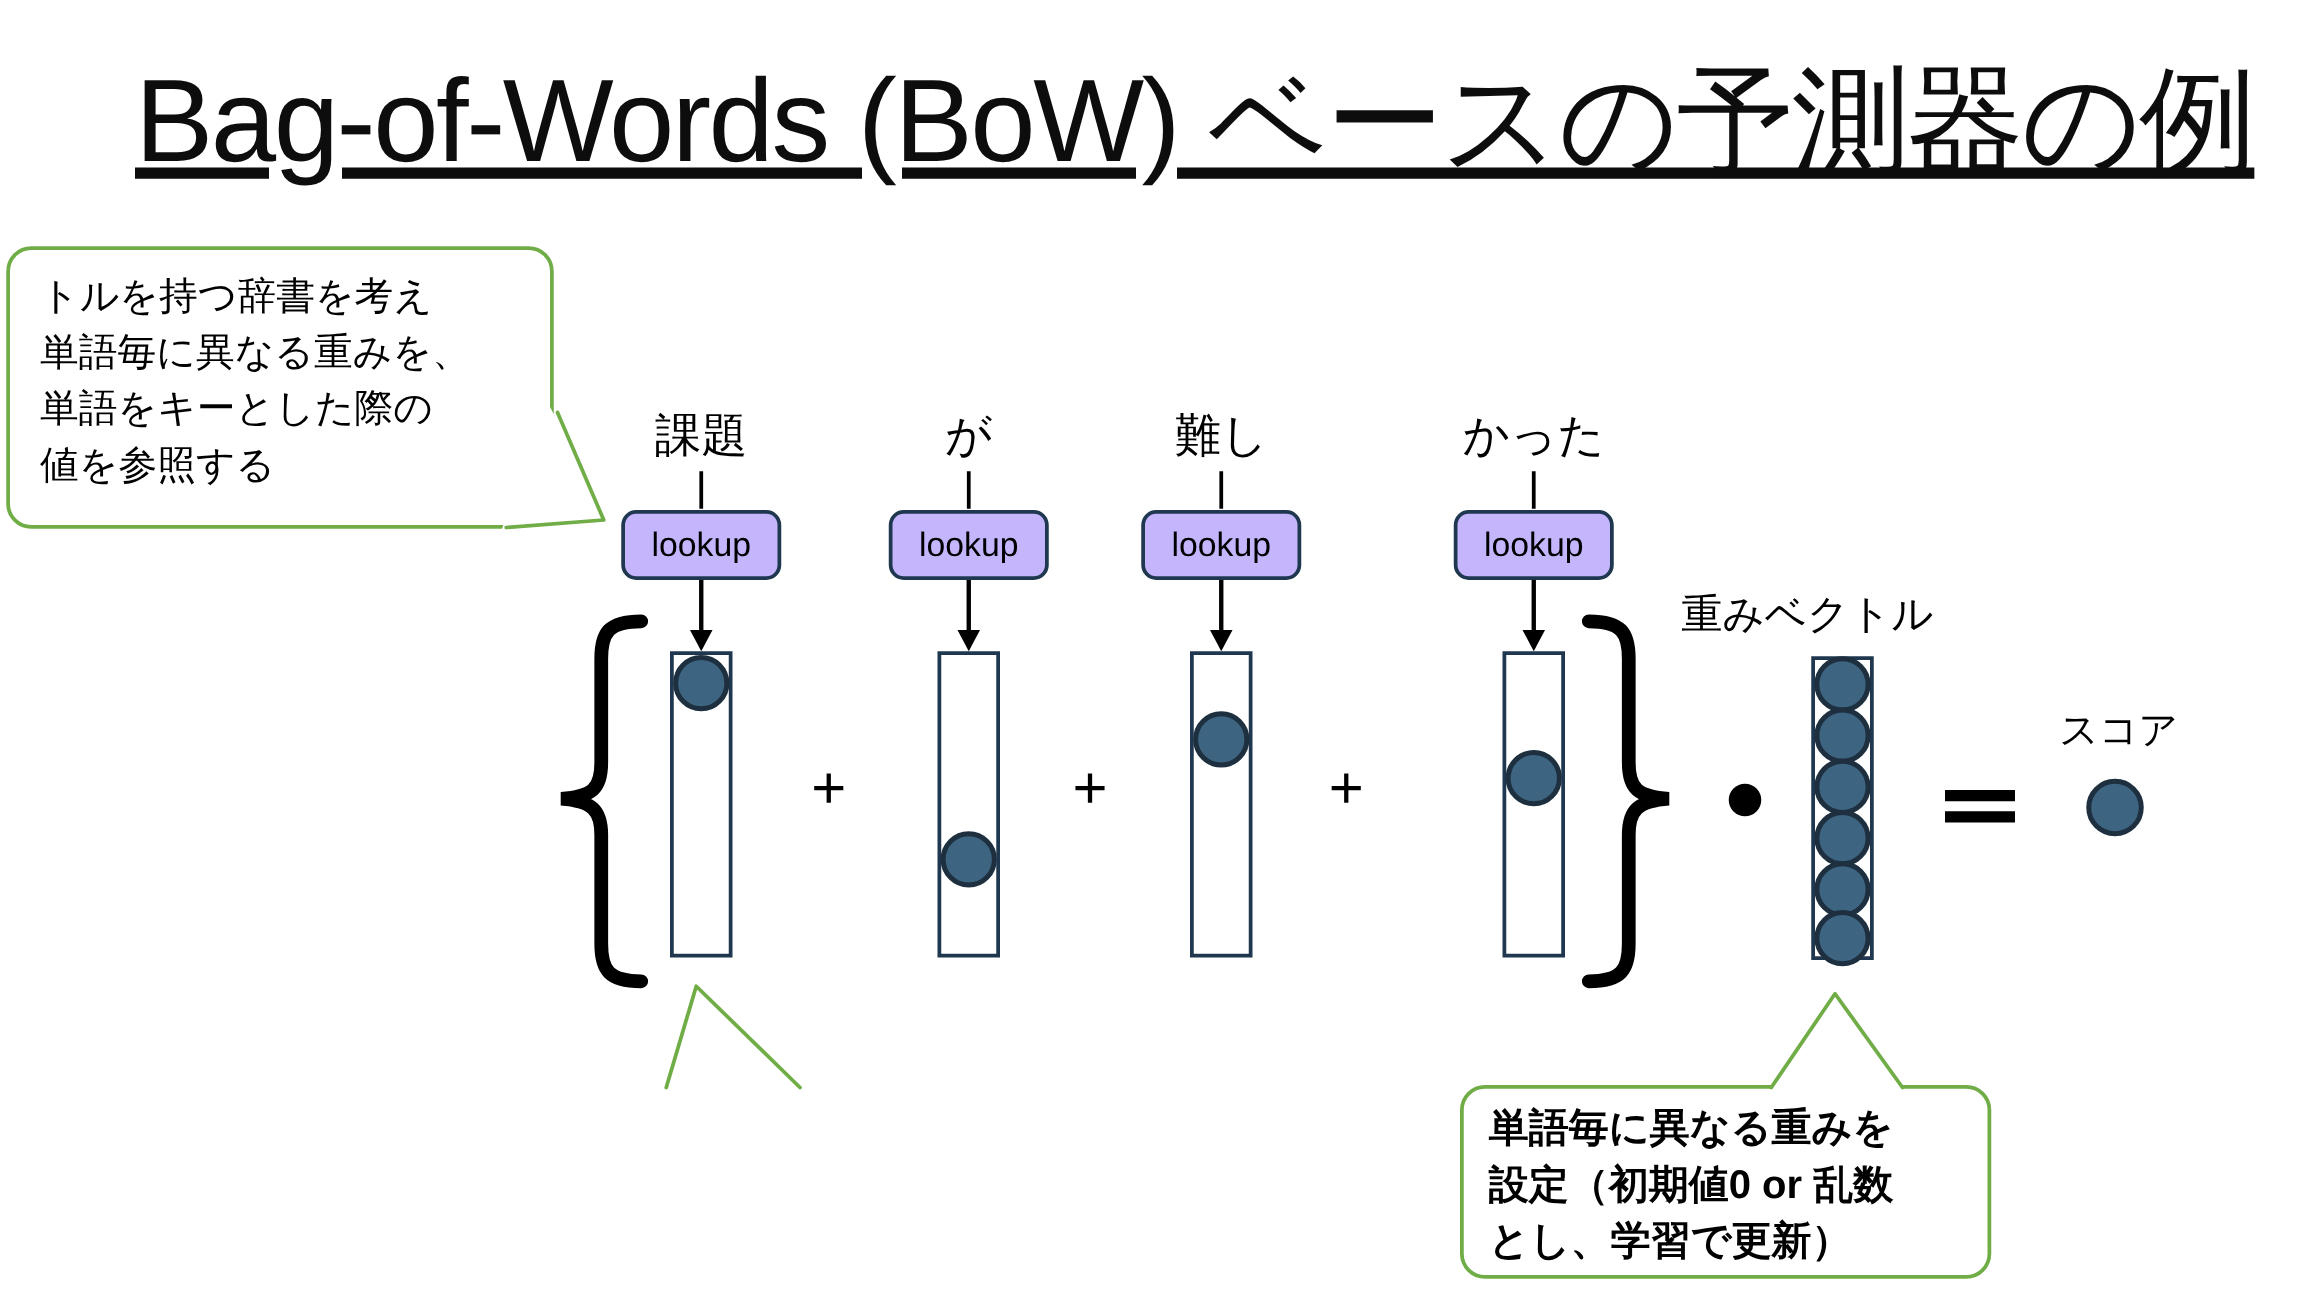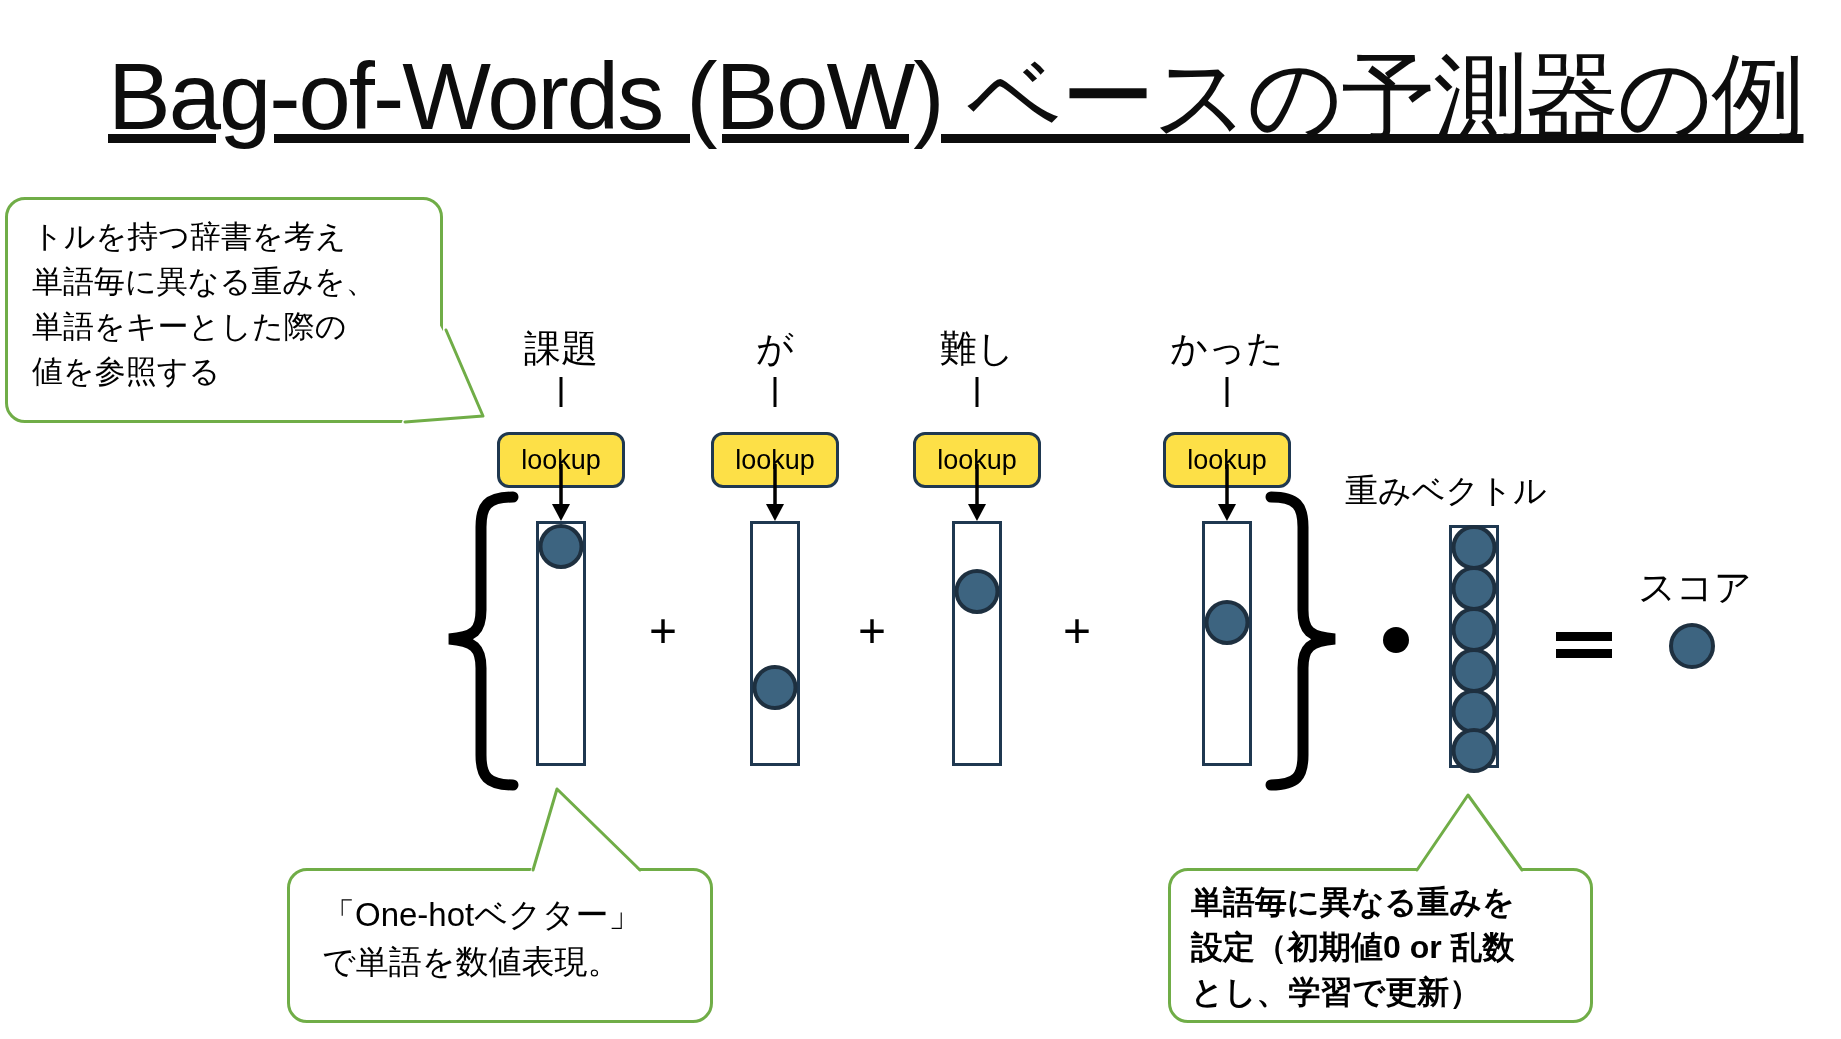--- a/index.html
+++ b/index.html
@@ -15,22 +15,22 @@
   .callout {
     position:absolute; background:#fff; border:3px solid #70AD47; border-radius:20px;
   }
   .callout .line { white-space:nowrap; }
   #callout-dict    { left:5px;    top:197px; width:438px; height:226px; padding:14px 8px 0 24px; font-size:31px; line-height:45px; }
   #callout-onehot  { left:287px;  top:868px; width:426px; height:155px; padding:20px 8px 0 32px; font-size:33px; line-height:47px; }
   #callout-weights { left:1168px; top:868px; width:425px; height:155px; padding:9px 8px 0 20px;  font-size:32px; line-height:45px;font-weight:bold; }
 
   .word-label { position:absolute; top:324px; width:220px; text-align:center; font-size:37px; font-weight:300; white-space:nowrap; }
   .lookup {
-    position:absolute; top:432px; width:128px; height:56px;
-    border:3.5px solid #1F3850; border-radius:12px; background:#fde047;
+    position:absolute; top:408px; width:128px; height:56px;
+    border:3.5px solid #1F3850; border-radius:12px; background:#c4b5fd;
     display:flex; align-items:center; justify-content:center; font-size:27px; color:#000;
   }
   .col {
     position:absolute; top:521px; width:50px; height:245px;
     border:3px solid #1F3850; background:#fff;
   }
   .dot {
     position:absolute; left:50%; transform:translateX(-50%);
     width:45px; height:45px; border-radius:50%;
     background:#3D6480; border:4px solid #1E3040;
@@ -42,21 +42,21 @@
   }
   .weight-label { position:absolute; left:1345px; top:469px; width:260px; text-align:left; font-size:33px; white-space:nowrap; }
   .weight-col {
     position:absolute; left:1449px; top:525px; width:50px; height:243px;
     border:3px solid #1F3850; background:#fff;
   }
   .dot-op { position:absolute; left:1383px; top:627px; width:26px; height:26px; border-radius:50%; background:#000; }
   .equals { position:absolute; left:1556px; top:632px; width:56px; height:26px; }
   .equals .bar { position:absolute; left:0; width:100%; height:9px; background:#000; }
   .equals .bar.b2 { top:17px; }
-  .score-label { position:absolute; left:1595px; top:563px; width:200px; text-align:center; font-size:37px; }
+  .score-label { position:absolute; left:1595px; top:563px; width:200px; text-align:center; font-size:31px; }
   .score-dot {
     position:absolute; left:1669px; top:623px; width:46px; height:46px; border-radius:50%;
     background:#3D6480; border:4px solid #1E3040;
   }
   svg.overlay { position:absolute; left:0; top:0; pointer-events:none; }
 </style>
 </head>
 <body>
 
 <div class="canvas">
@@ -109,24 +109,20 @@
     <div class="dot" style="top:200px"></div>
   </div>
 
   <div class="equals">
     <div class="bar b1"></div>
     <div class="bar b2"></div>
   </div>
   <div class="score-label">スコア</div>
   <div class="score-dot"></div>
 
-  <div class="callout" id="callout-onehot">
-    <div class="line">「One-hotベクター」</div>
-    <div class="line">で単語を数値表現。</div>
-  </div>
   <div class="callout" id="callout-weights">
     <div class="line">単語毎に異なる重みを</div>
     <div class="line">設定（初期値0 or 乱数</div>
     <div class="line">とし、学習で更新）</div>
   </div>
 
   <svg class="overlay" width="1841" height="1039" viewBox="0 0 1841 1039">
 
     <line x1="561" y1="377" x2="561" y2="407" stroke="#000" stroke-width="3"></line>
     <line x1="775" y1="377" x2="775" y2="407" stroke="#000" stroke-width="3"></line>

